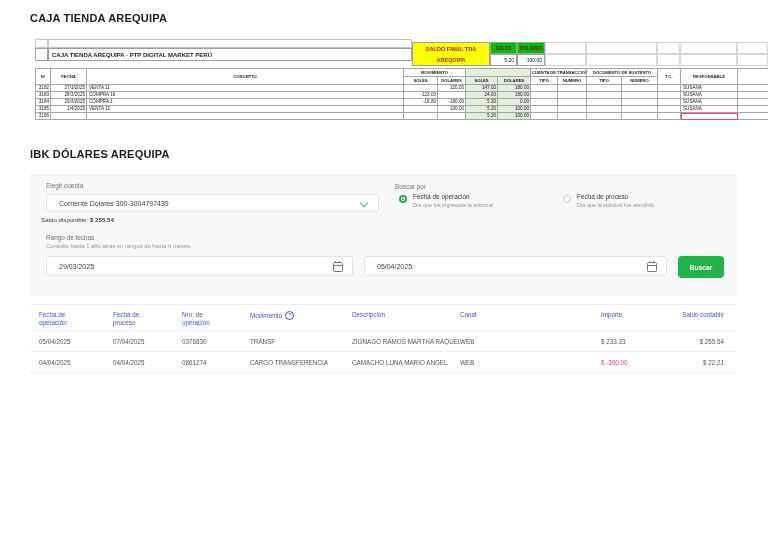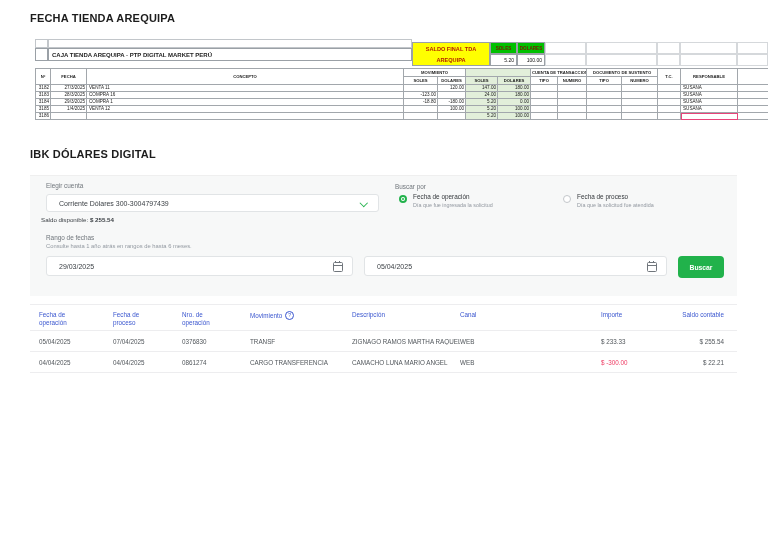--- a/index.html
+++ b/index.html
@@ -64,21 +64,21 @@
   .neg{color:var(--negative-red);}
   .help{display:inline-block;width:7px;height:7px;border:1px solid var(--link-blue);border-radius:50%;
         font-size:5px;line-height:7px;text-align:center;margin-left:3px;color:var(--link-blue);vertical-align:0.5px;}
 </style>
 </head>
 <body>
 
 <div class="canvas">
 
   <div>
-    <div class="sheet-title">FECHA TIENDA AREQUIPA</div>
+    <div class="sheet-title">CAJA TIENDA AREQUIPA</div>
 
     <div class="abs cell" style="left:35px;top:39px;width:13px;height:9px;"></div>
     <div class="abs cell" style="left:48px;top:39px;width:364px;height:9px;"></div>
 
     <div class="abs cell strong" style="left:35px;top:48px;width:13px;height:13px;"></div>
     <div class="abs cell strong subtitle-cell" style="left:48px;top:48px;width:364px;height:13px;">CAJA TIENDA AREQUIPA - PTP DIGITAL MARKET PERÚ</div>
 
     <div class="abs yellow-cell" style="left:412px;top:42px;width:78px;height:24px;">
       <div>SALDO FINAL TDA</div>
       <div>AREQUIPA</div>
@@ -219,21 +219,21 @@
           <td></td>
           <td></td>
           <td class="txt sel"></td>
           <td></td>
         </tr>
       </tbody>
     </table>
   </div>
 
   <div>
-    <div class="bank-title">IBK DÓLARES DIGITAL</div>
+    <div class="bank-title">IBK DÓLARES AREQUIPA</div>
     <div class="panel"></div>
 
     <div class="flabel" style="left:46px;top:182px;">Elegir cuenta</div>
     <div class="select">
       <span>Corriente Dólares 300-3004797439</span>
       <span class="chev"></span>
     </div>
     <div class="saldo-line">
       <span>Saldo disponible:</span>
       <b>$ 255.54</b>

